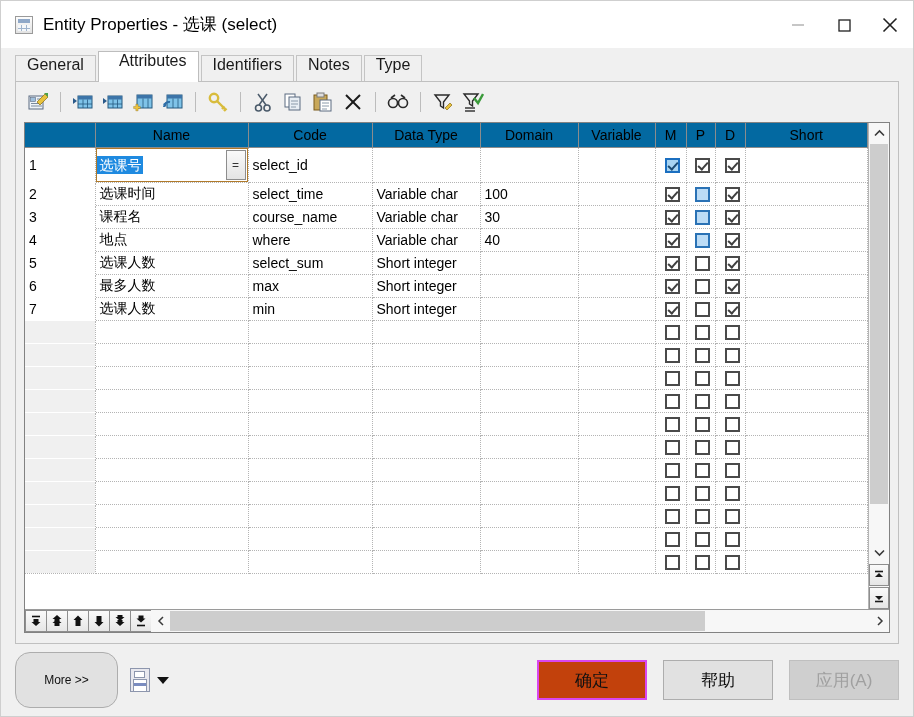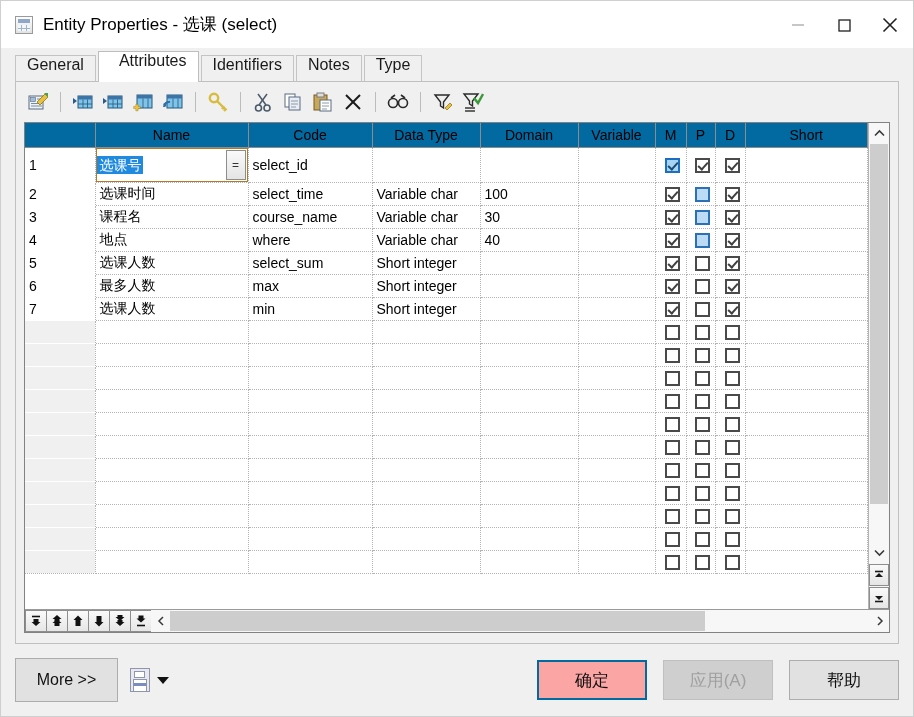--- a/index.html
+++ b/index.html
@@ -269,22 +269,22 @@
   .btn {
     height: 40px;
     min-width: 110px;
     background: #e1e1e1;
     border: 1px solid #adadad;
     font-size: 17px;
     color: #111;
     display:flex; align-items:center; justify-content:center;
     padding: 0 10px;
   }
-  .btn.small { min-width: 103px; height: 44px; font-size: 16px; }
-  .btn.primary { border: 2px solid #0369a1; background:#fca5a5; }
+  .btn.small { min-width: 103px; height: 56px; font-size: 12px; border-radius: 15px; }
+  .btn.primary { border: 2px solid #d946ef; background:#c2410c; }
   .btn.disabled { color: #a0a0a0; background:#cfcfcf; border-color:#bfbfbf; }
   .spacer { flex: 1; }
   .printer-wrap { display:flex; align-items:center; gap:7px; margin-left:12px; }
   .printer-icon {
     width: 20px; height: 24px;
     border: 1px solid #8d96ad;
     background: #e8e8ee;
     position: relative;
   }
   .printer-icon::before {
@@ -810,18 +810,18 @@
 
   <div class="footer">
     <div class="btn small">More &gt;&gt;</div>
     <div class="printer-wrap">
       <div class="printer-icon"></div>
       <div class="caret-down"></div>
     </div>
     <div class="spacer"></div>
     <div class="btn-row">
       <div class="btn primary">确定</div>
+      <div class="btn">帮助</div>
       <div class="btn disabled">应用(A)</div>
-      <div class="btn">帮助</div>
     </div>
   </div>
 
 </div>
 
 </body></html>

